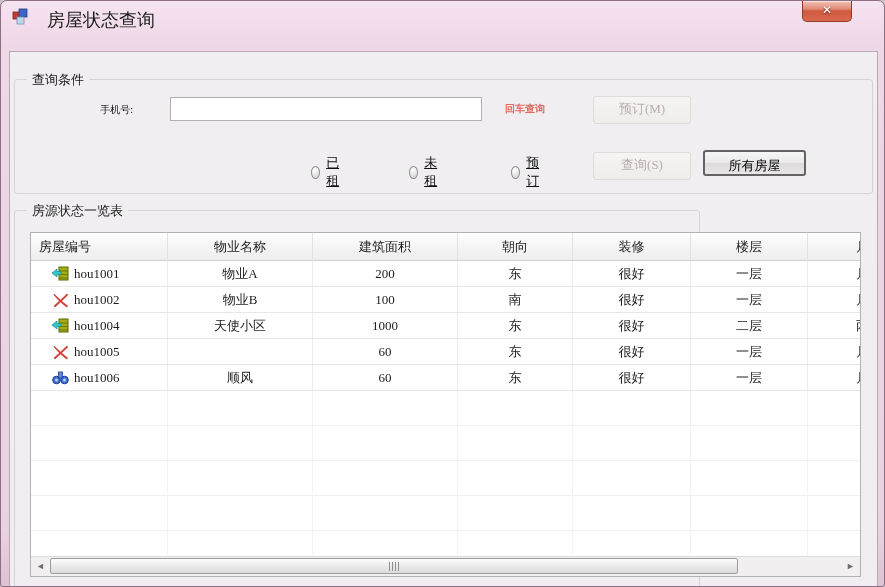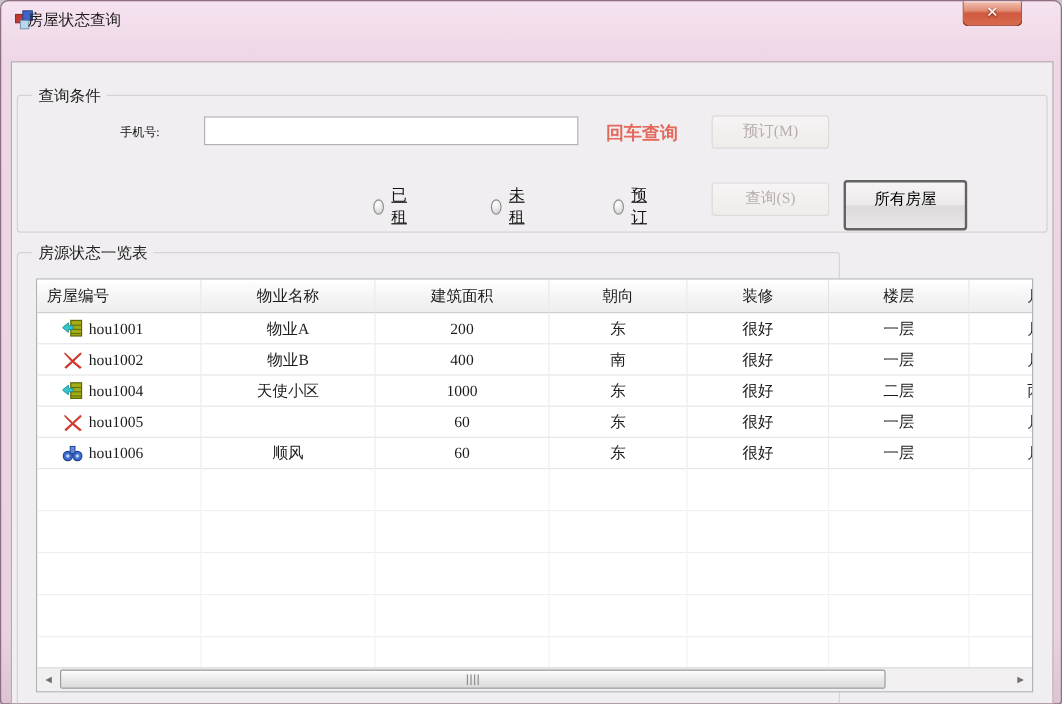--- a/index.html
+++ b/index.html
@@ -3,21 +3,21 @@
 <meta charset="utf-8">
 <style>
   html,body{margin:0;padding:0;background:#c9c2c6;font-family:"Liberation Sans","DejaVu Sans",sans-serif;}
   .window{
     position:relative;width:885px;height:587px;box-sizing:border-box;
     background:linear-gradient(180deg,#f6e3f0 0%,#eed7e6 8%,#e9d2e1 90%,#ddc3d4 100%);
     border:1px solid #8e6e82;border-radius:7px 7px 3px 3px;overflow:hidden;
   }
   .titlebar{position:absolute;left:0;top:0;width:100%;height:30px;}
   .title-icon{position:absolute;left:11px;top:7px;width:17px;height:17px;}
-  .title-text{position:absolute;left:22px;top:7px;font-size:13px;color:#1d1d1d;font-family:Liberation Serif, serif;}
+  .title-text{position:absolute;left:46px;top:7px;font-size:18px;color:#1d1d1d;font-family:Liberation Serif, serif;}
   .close-btn{
     position:absolute;right:32px;top:0;width:50px;height:21px;box-sizing:border-box;
     background:linear-gradient(180deg,#f4c3b4 0%,#e08a74 40%,#cf5a3f 50%,#d96a4e 100%);
     border:1px solid #943a28;border-top:none;border-radius:0 0 5px 5px;
     color:#fff;text-align:center;font-size:12px;font-weight:bold;line-height:19px;
     text-shadow:0 1px 2px rgba(80,10,0,.8);box-shadow:inset 0 1px 0 rgba(255,255,255,.55);
     cursor:default;
   }
   .client{
     position:absolute;left:8px;top:30px;width:869px;height:545px;
@@ -30,38 +30,38 @@
   }
   #gb-query{left:4px;top:27px;width:859px;height:115px;}
   #gb-list{left:4px;top:158px;width:686px;height:381px;}
 
   .field-label{position:absolute;left:40px;top:23px;width:78px;text-align:right;font-size:10px;color:#111;
     font-family:"Liberation Serif","DejaVu Serif",serif;}
   .textbox{
     position:absolute;left:155px;top:17px;width:312px;height:24px;box-sizing:border-box;
     border:1px solid #b5aeb3;background:#fff;font-size:13px;padding:2px 4px;outline:none;
   }
-  .enter-hint{position:absolute;left:490px;top:22px;font-size:15px;font-weight:bold;color:#e2695c;
+  .enter-hint{position:absolute;left:490px;top:22px;font-size:10px;font-weight:bold;color:#e2695c;
     font-family:"Liberation Serif","DejaVu Serif",serif;}
 
   .btn{
     position:absolute;box-sizing:border-box;font-size:13px;text-align:center;
     font-family:"Liberation Serif","DejaVu Serif",serif;border-radius:3px;cursor:default;
   }
   .btn-disabled{
     background:linear-gradient(180deg,#f6f4f4,#efeceb);border:1px solid #e0dad9;color:#b7aeab;
   }
   .btn-enabled{
     background:linear-gradient(180deg,#f6f5f5 0%,#ebe9e9 50%,#dcdada 51%,#e8e6e6 100%);
     border:2px solid #636363;color:#000;
   }
   #btn-reserve{left:578px;top:16px;width:98px;height:28px;line-height:24px;}
   #btn-cancel-reserve{left:690px;top:16px;width:98px;height:28px;line-height:24px;}
   #btn-search{left:578px;top:72px;width:98px;height:28px;line-height:24px;}
-  #btn-all-houses{left:688px;top:70px;width:103px;height:42px;line-height:27px;}
+  #btn-all-houses{left:688px;top:70px;width:103px;height:26px;line-height:27px;}
 
   .radio-group{position:absolute;left:296px;top:74px;height:18px;}
   .radio-item{position:absolute;display:flex;align-items:center;gap:6px;}
   .radio-circle{
     width:13px;height:13px;border-radius:50%;box-sizing:border-box;
     border:1px solid #8f8f8f;background:radial-gradient(circle at 35% 30%,#ffffff,#dcdcdc 70%,#c8c8c8);
     box-shadow:inset 0 1px 1px rgba(255,255,255,.9);
   }
   .radio-label{font-size:13px;color:#111;font-family:"Liberation Serif","DejaVu Serif",serif;text-decoration:underline;}
 
@@ -198,21 +198,21 @@
       <span class="c-icon red-cross-icon">
 
         <svg class="ic-cross" viewBox="0 0 17 17">
           <path d="M2 3 L8.5 9 L15 3 L15.8 4 L9.5 10 L15.8 15.2 L14.5 16 L8.5 11 L3 16 L2 15 L7.5 10 L2 4 Z" fill="#e23a2e" stroke="#b01f17" stroke-width="0.5"></path>
         </svg>
 
       </span>
       <span>hou1002</span>
     </div>
     <div class="cell col1">物业B</div>
-    <div class="cell col2">400</div>
+    <div class="cell col2">100</div>
     <div class="cell col3">南</div>
     <div class="cell col4">很好</div>
     <div class="cell col5">一层</div>
     <div class="cell col6">月</div>
   </div>
 
   <div class="grid-row grid-data">
     <div class="cell col0 c-id">
       <span class="c-icon exit-arrow-icon">
         <svg class="ic-exit" viewBox="0 0 17 17">

